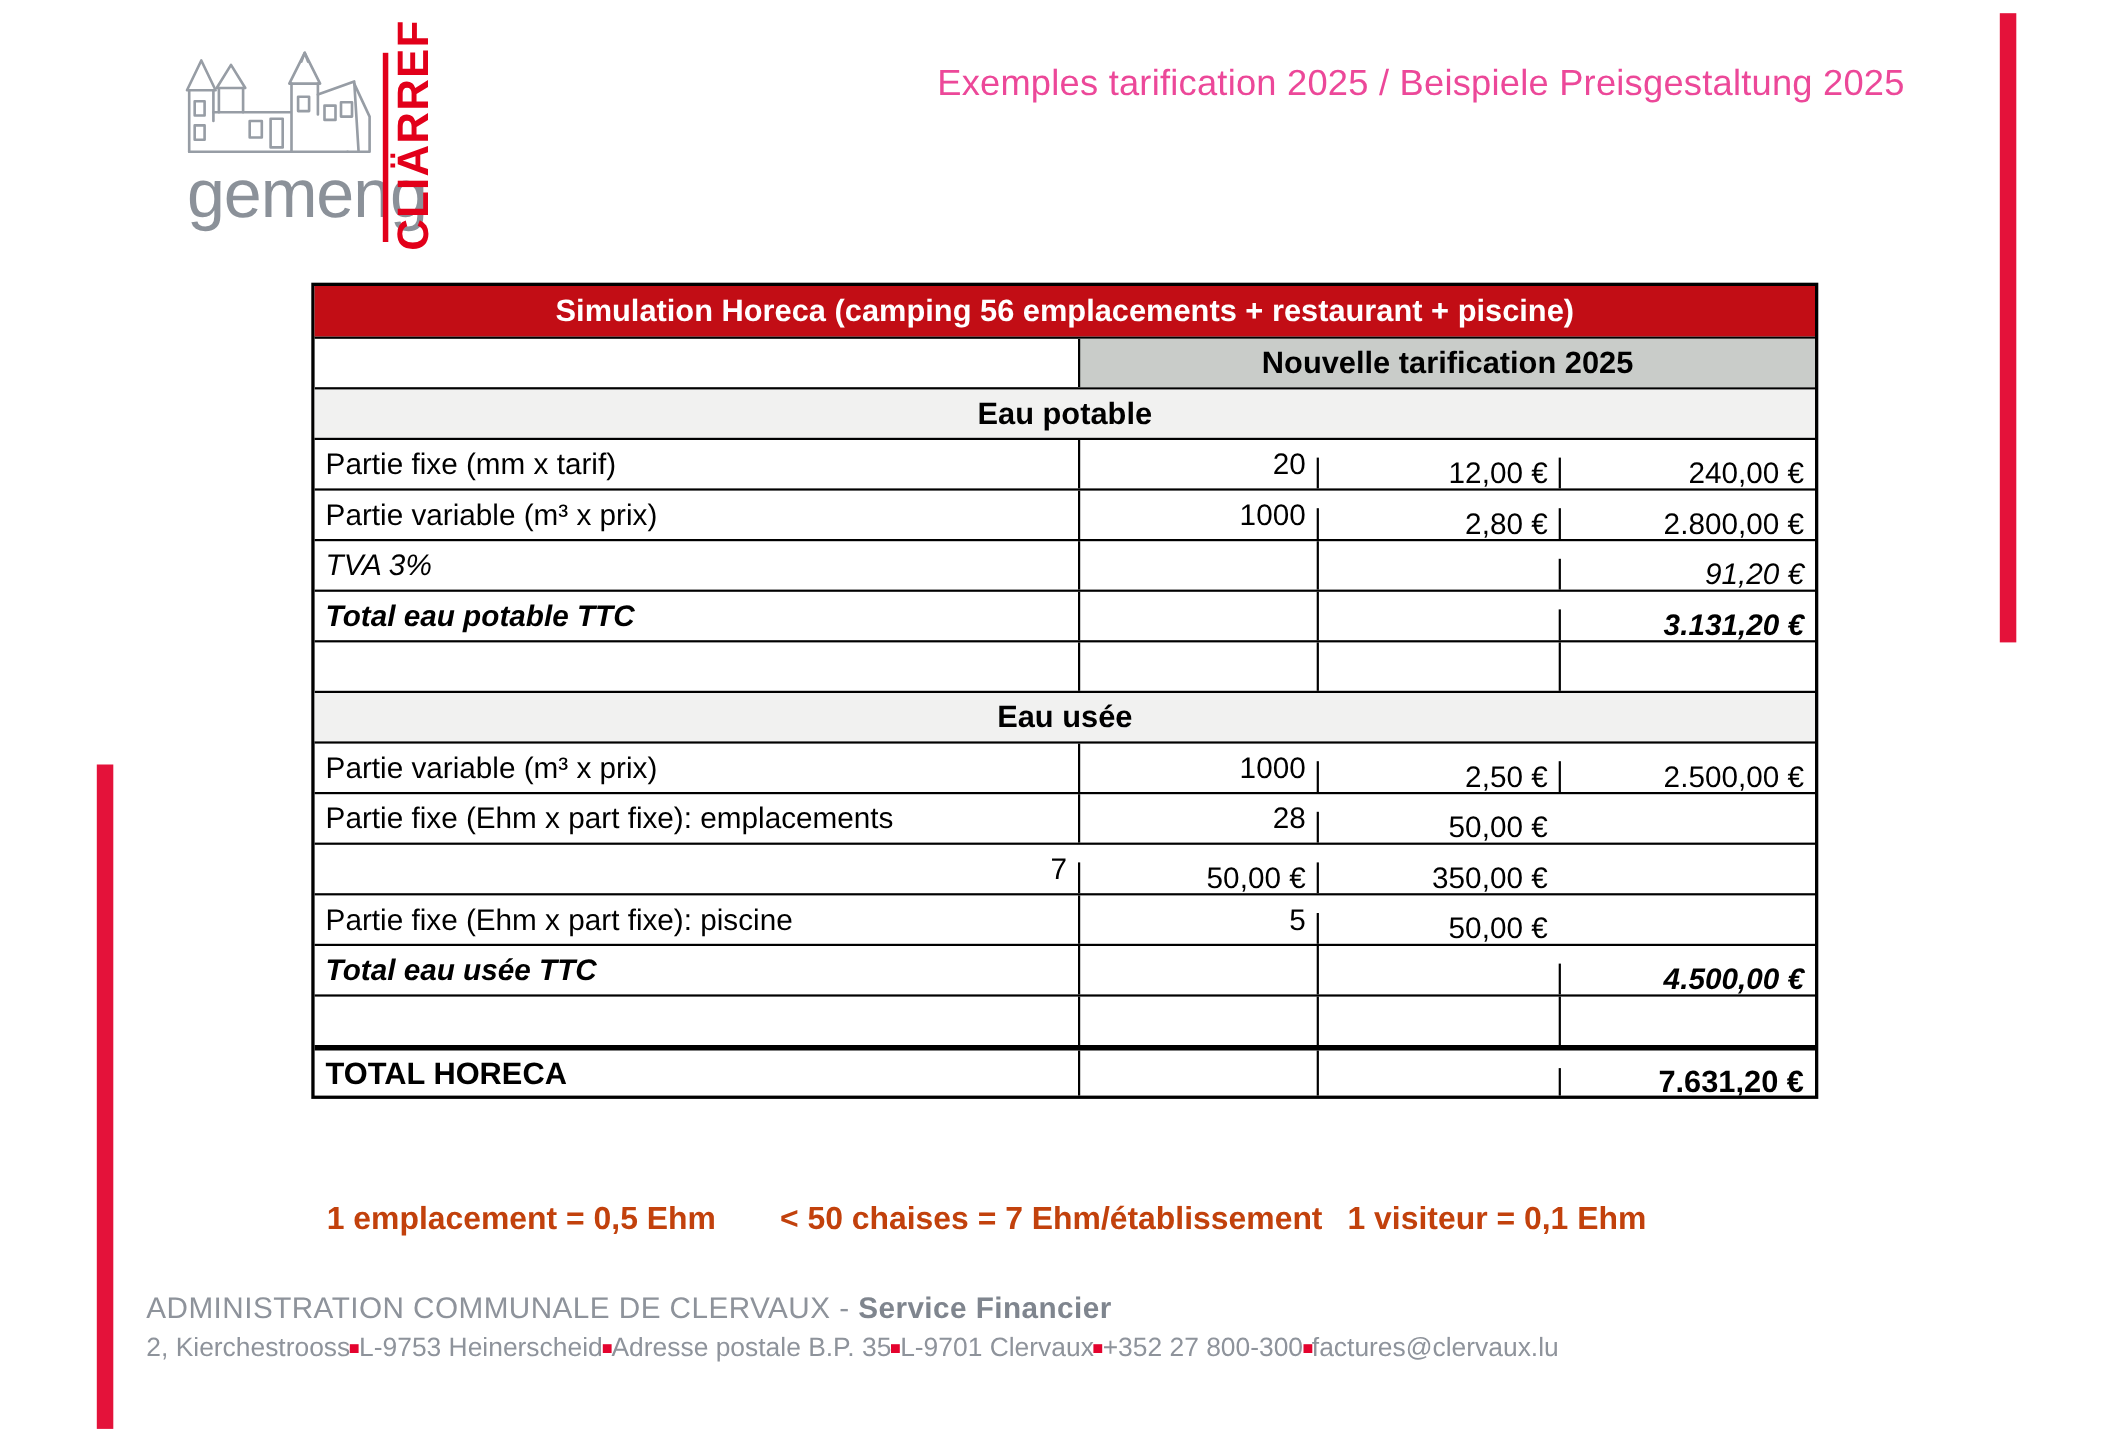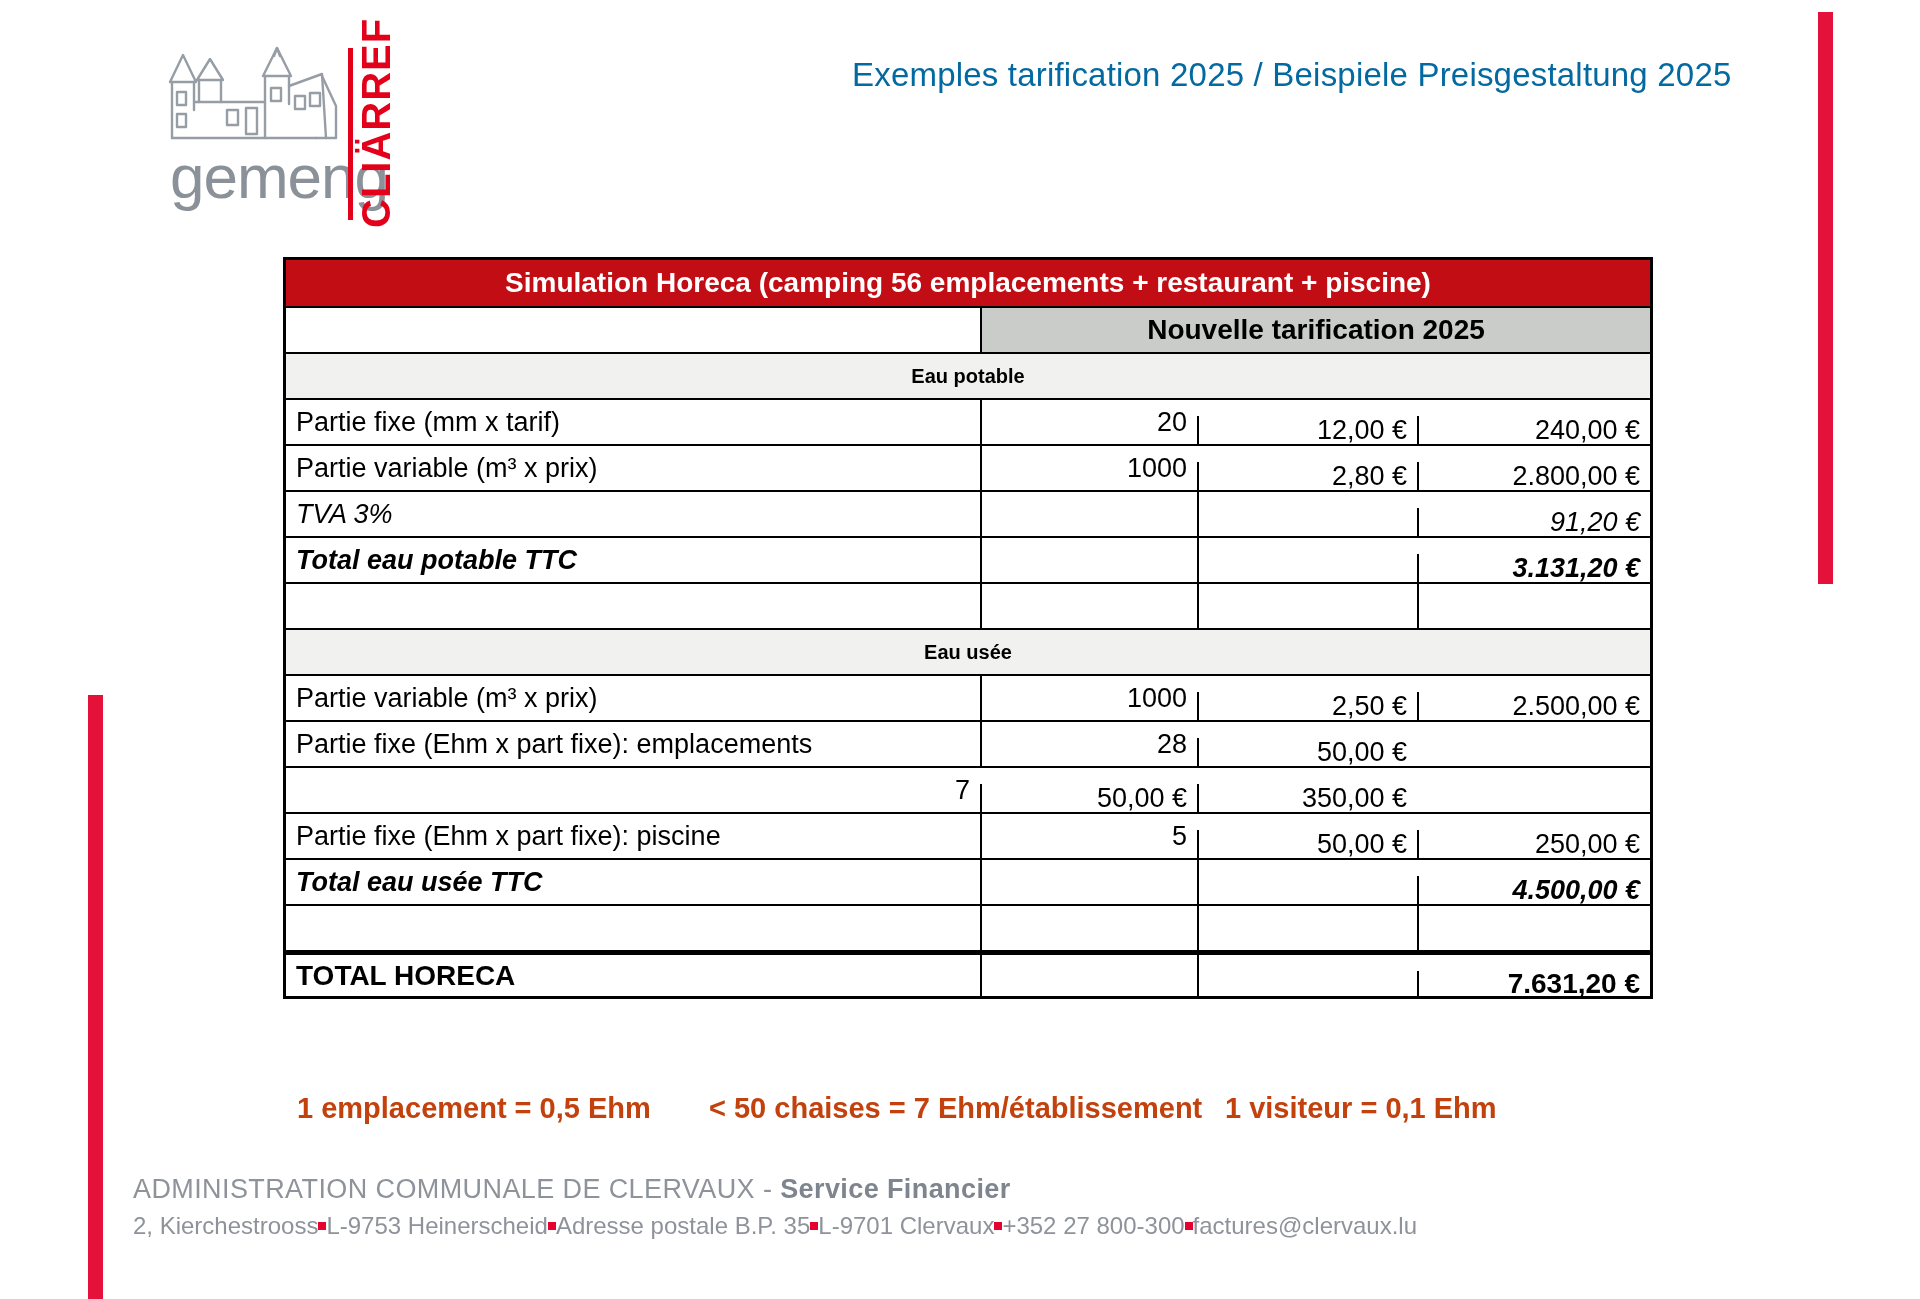--- a/index.html
+++ b/index.html
@@ -25,21 +25,21 @@
     font-size:62px; font-weight:400; color:#8b9199; letter-spacing:-1px;
   }
   .logo-rule { position:absolute; left:218px; top:10px; width:5px; height:172px; background:#e2001a; }
   .logo-vert {
     position:absolute; left:226px; top:190px; line-height:1;
     transform:rotate(-90deg); transform-origin:0 0;
     font-size:40px; font-weight:700; color:#e2001a; letter-spacing:1px; white-space:nowrap;
   }
 
   
-  .doc-title { position:absolute; left:852px; top:56px; font-size:33px; color:#0369a1; letter-spacing:0.2px; }
+  .doc-title { position:absolute; left:852px; top:56px; font-size:33px; color:#ec4899; letter-spacing:0.2px; }
 
   
   .tariff-table {
     position:absolute; left:283px; top:257px; width:1370px;
     border:3px solid #000; background:#fff;
   }
   .trow {
     display:grid; grid-template-columns:694px 217px 220px 1fr;
     height:46px; border-top:2px solid #000;
   }
@@ -53,21 +53,21 @@
   .cell-num { justify-content:flex-end; padding-right:9px; }
   .cell-money { justify-content:flex-end; padding-right:14px;margin-top:16px; }
 
   .r-title { grid-template-columns:1fr; background:#c20d15; }
   .r-title > div { justify-content:center; color:#fff; font-weight:700; font-size:28px; }
 
   .r-header { grid-template-columns:694px 1fr; }
   .r-header .hdr-gray { background:#c9ccc9; justify-content:center; font-weight:700; font-size:28px; }
 
   .r-section { grid-template-columns:1fr; background:#f1f1f0; }
-  .r-section > div { justify-content:center; font-weight:700; font-size:20px; }
+  .r-section > div { justify-content:center; font-weight:700; font-size:28px; }
 
   .it  { font-style:italic; }
   .bit { font-style:italic; font-weight:700; }
   .bd  { font-weight:700; font-size:28px !important; }
 
   .r-grand { border-top:5px solid #000; }
 
   
   .note { position:absolute; top:1092px; font-size:29px; font-weight:600; color:#c2410c; }
   .note-1 { left:297px; } .note-2 { left:680px;margin-left:29px; } .note-3 { left:1225px; }
@@ -188,21 +188,20 @@
   <div class="trow">
     <div class="cell-num">7</div>
     <div class="cell-money">50,00 €</div>
     <div class="cell-money">350,00 €</div>
   </div>
 
   <div class="trow">
     <div>Partie fixe (Ehm x part fixe): piscine</div>
     <div class="cell-num">5</div>
     <div class="cell-money">50,00 €</div>
-    <div class="cell-money">250,00 €</div>
   </div>
 
   <div class="trow">
     <div class="bit">Total eau usée TTC</div>
     <div></div>
     <div></div>
     <div class="cell-money bit">4.500,00 €</div>
   </div>
 
   <div class="trow">

